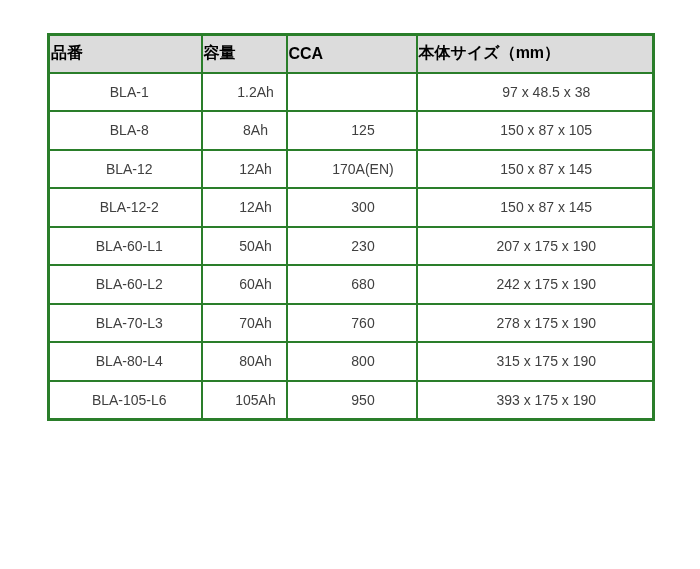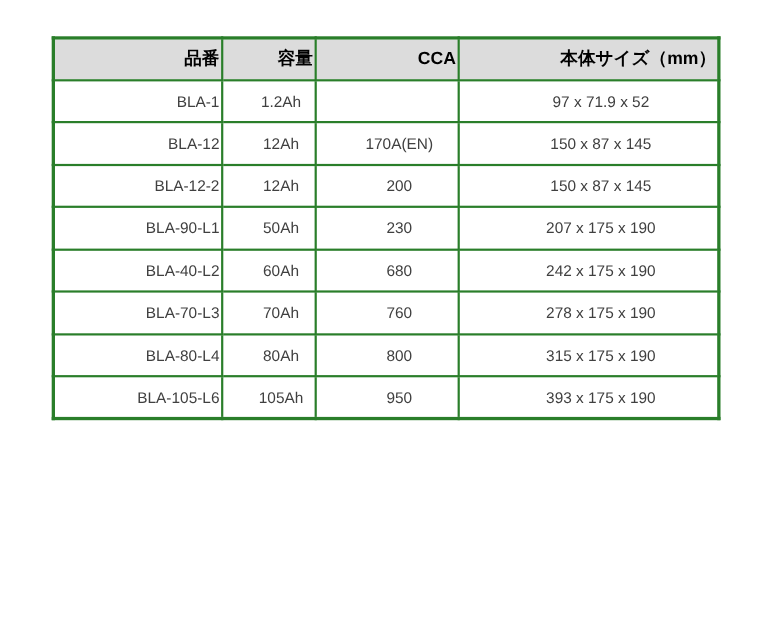--- a/index.html
+++ b/index.html
@@ -40,34 +40,34 @@
     border: 2px solid var(--green);
     overflow: hidden;
     white-space: nowrap;
   }
   table.spec-table th {
     height: 38px;
     background: var(--header-bg);
     color: var(--header-text);
     font-size: 16px;
     font-weight: bold;
-    text-align: right;
+    text-align: left;
     vertical-align: middle;
   }
   table.spec-table td {
     height: 38.5px;
     background: var(--cell-bg);
     color: var(--body-text);
     font-size: 14px;
     font-weight: normal;
     vertical-align: middle;
     padding-left: 24px;
   }
   table.spec-table td.col-0 {
-    text-align: right;
+    text-align: center;
     padding-left: 9px;
   }
   table.spec-table td.col-1,
   table.spec-table td.col-2,
   table.spec-table td.col-3 {
     text-align: center;
   }
 </style>
 </head>
 <body>
@@ -86,42 +86,48 @@
         <th>容量</th>
         <th>CCA</th>
         <th>本体サイズ（mm）</th>
       </tr>
     </thead>
     <tbody>
         <tr>
           <td class="col-0">BLA-1</td>
           <td class="col-1">1.2Ah</td>
           <td class="col-2"></td>
-          <td class="col-3">97 x 71.9 x 52</td>
+          <td class="col-3">97 x 48.5 x 38</td>
+        </tr>
+        <tr>
+          <td class="col-0">BLA-8</td>
+          <td class="col-1">8Ah</td>
+          <td class="col-2">125</td>
+          <td class="col-3">150 x 87 x 105</td>
         </tr>
         <tr>
           <td class="col-0">BLA-12</td>
           <td class="col-1">12Ah</td>
           <td class="col-2">170A(EN)</td>
           <td class="col-3">150 x 87 x 145</td>
         </tr>
         <tr>
           <td class="col-0">BLA-12-2</td>
           <td class="col-1">12Ah</td>
-          <td class="col-2">200</td>
+          <td class="col-2">300</td>
           <td class="col-3">150 x 87 x 145</td>
         </tr>
         <tr>
-          <td class="col-0">BLA-90-L1</td>
+          <td class="col-0">BLA-60-L1</td>
           <td class="col-1">50Ah</td>
           <td class="col-2">230</td>
           <td class="col-3">207 x 175 x 190</td>
         </tr>
         <tr>
-          <td class="col-0">BLA-40-L2</td>
+          <td class="col-0">BLA-60-L2</td>
           <td class="col-1">60Ah</td>
           <td class="col-2">680</td>
           <td class="col-3">242 x 175 x 190</td>
         </tr>
         <tr>
           <td class="col-0">BLA-70-L3</td>
           <td class="col-1">70Ah</td>
           <td class="col-2">760</td>
           <td class="col-3">278 x 175 x 190</td>
         </tr>

